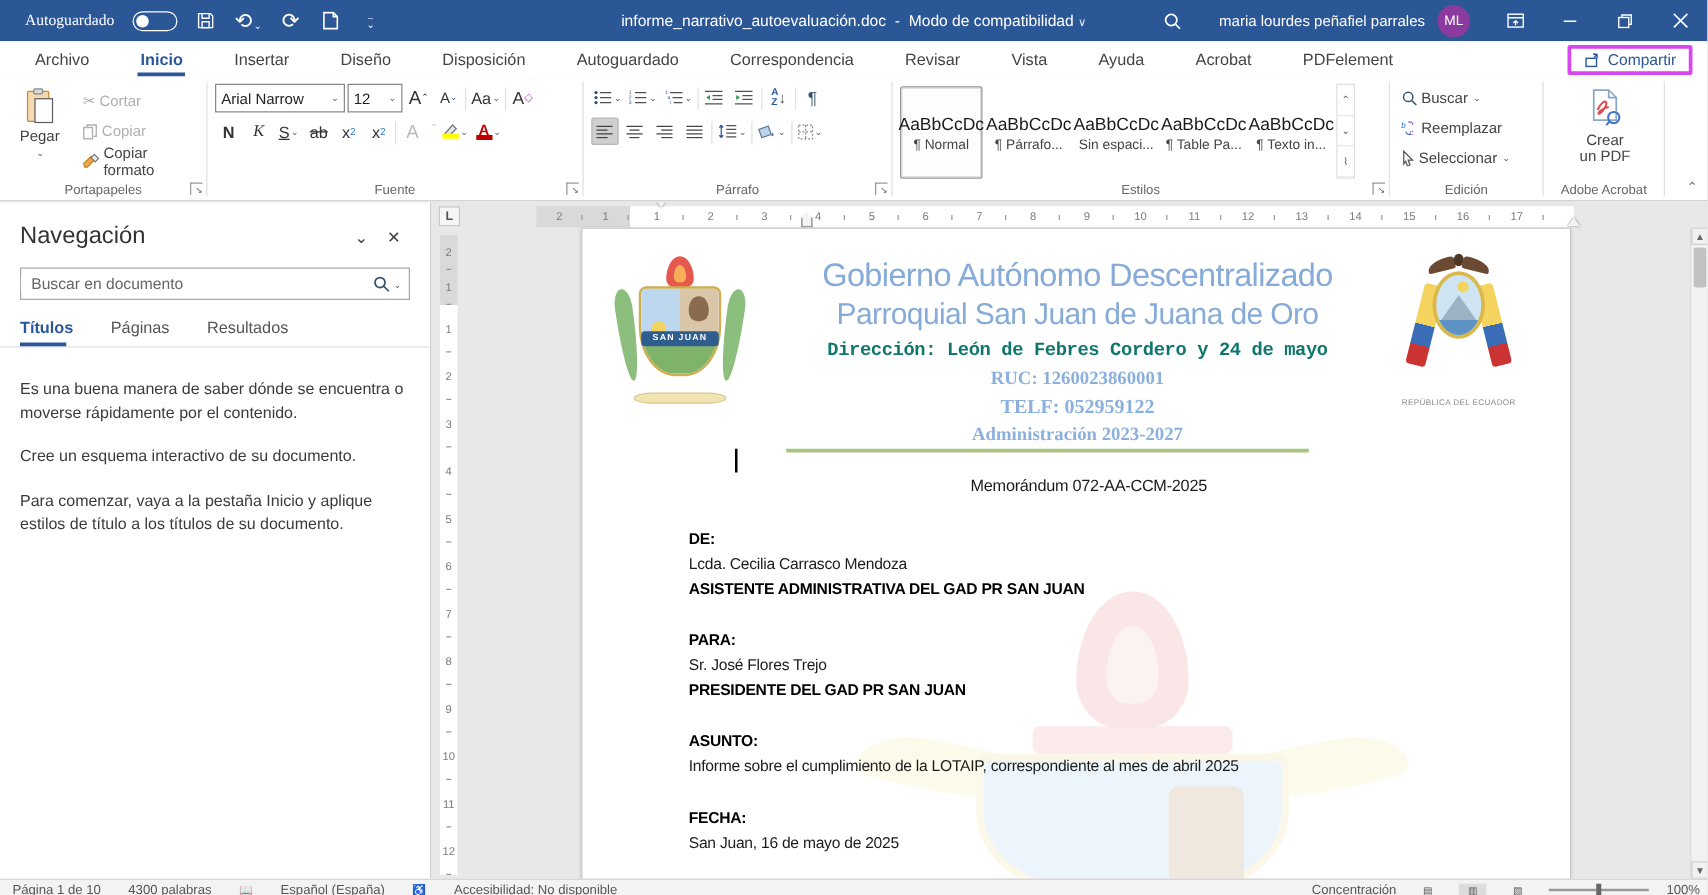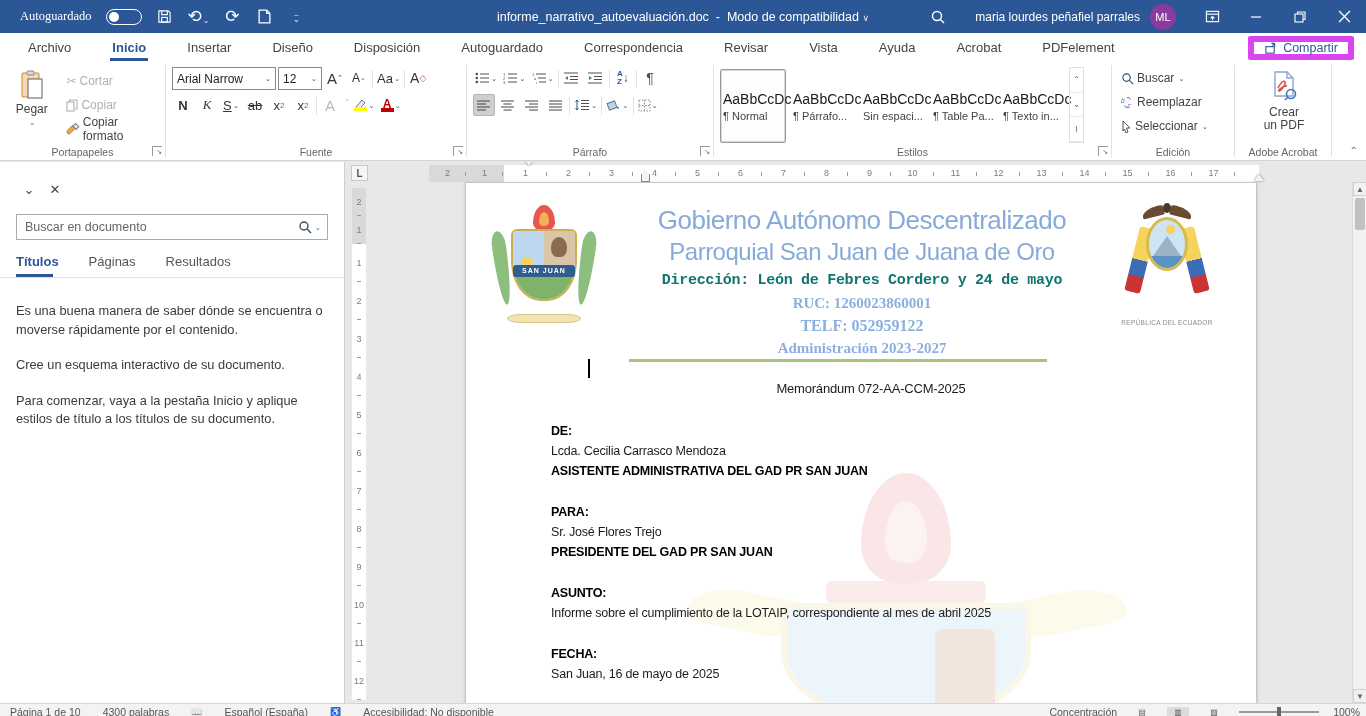--- a/index.html
+++ b/index.html
@@ -28,21 +28,21 @@
   .tb-search { width:44px; height:33px; display:flex; align-items:center; justify-content:center; position:absolute; left:916px; top:0;}
 
   
   .tabsrow { position:absolute; top:33px; left:0; right:0; height:29px; background:#fff;
     display:flex; align-items:center; }
   .tabs { display:flex; align-items:center; padding-left:14px; gap:13px; }
   .rtab { border:none; background:none; font-family:inherit; font-size:13px; color:#444;
     padding:0 14px; height:29px; cursor:pointer; position:relative; }
   .rtab.active { color:#2b579a; font-weight:bold; }
   .rtab.active::after { content:""; position:absolute; left:12px; right:12px; bottom:1px; height:3px; background:#2b579a; }
-  .share-btn { position:absolute; right:12px; top:3px; height:24px; border:6px solid #d946ef; background:#fff;
+  .share-btn { position:absolute; right:12px; top:3px; height:24px; border:3px solid #d946ef; background:#fff;
     color:#2b579a; font-family:inherit; font-size:12.5px; padding:0 10px; border-radius:2px;
     display:flex; align-items:center; gap:6px; cursor:pointer; }
 
   
   .ribbon { position:absolute; top:62px; left:0; right:0; height:99px; background:#fff;
     border-bottom:1px solid #d4d4d4; display:flex; }
   .rgroup { position:relative; padding:5px 4px 17px 6px; display:flex; }
   .rg-label { position:absolute; bottom:2px; left:0; right:0; text-align:center; font-size:10.5px; color:#666; }
   .dlg { position:absolute; bottom:4px; right:3px; width:10px; height:10px; border-left:1px solid #999;
     border-top:1px solid #999; font-size:7px; color:#666; display:flex; align-items:flex-end; justify-content:flex-end; cursor:pointer; }
@@ -58,21 +58,21 @@
   .chev8 { font-size:7.5px; color:#555; margin-left:1px; }
   .combo { border:1px solid #8a8a8a; background:#fff; height:23px; display:flex; align-items:center;
     justify-content:space-between; font-size:12px; color:#222; padding:0 4px; cursor:pointer; }
   .colorbar { display:block; width:13px; height:4px; margin-top:-2px; }
   .stack { display:flex; flex-direction:column; justify-content:center; }
   .frow { display:flex; gap:2px; height:27px; }
 
   
   .stylecards { display:flex; gap:4px; align-items:stretch; padding-top:2px; }
   .scard { width:66px; border:1px solid transparent; border-radius:2px; display:flex; flex-direction:column;
-    justify-content:center; gap:3px; cursor:pointer; padding:4px 2px; }
+    align-items:center; justify-content:center; gap:3px; cursor:pointer; padding:4px 2px; }
   .scard.active { border:1px solid #999; box-shadow:0 0 0 1px #d8d8d8 inset; background:#fdfdfd; }
   .scard .sample { font-size:14px; color:#1a1a1a; }
   .scard .sname { font-size:11px; color:#444; white-space:nowrap; }
   .stylescroll { width:15px; border:1px solid #e0e0e0; display:flex; flex-direction:column; margin-left:3px; }
   .stylescroll div { flex:1; display:flex; align-items:center; justify-content:center; font-size:8px; color:#555; border-bottom:1px solid #e8e8e8; cursor:pointer; }
   .collapse-chev { position:absolute; right:8px; bottom:4px; font-size:10px; color:#666; cursor:pointer; }
 
   
   .navpane { position:absolute; top:162px; left:0; width:345px; bottom:13px; background:#fff;
     border-right:1px solid #cfcfcf; }
@@ -596,20 +596,21 @@
         <span style="line-height:11px;">un PDF</span>
       </div>
       <div class="rg-label">Adobe Acrobat</div>
     </div>
     <div class="vsep"></div>
     <span class="collapse-chev">⌃</span>
   </div>
 
   <div class="navpane">
     <div class="np-head">
+      <span class="np-title">Navegación</span>
       <span class="np-ic">⌄</span>
       <span class="np-ic">✕</span>
     </div>
     <div class="np-search">
       <input type="text" placeholder="Buscar en documento" style="">
       <span class="mag">
         <svg width="14" height="14" viewBox="0 0 14 14" fill="none" stroke="#35536b" stroke-width="1.4">
           <circle cx="6" cy="6" r="4"></circle>
             <path d="M9 9l4 4"></path>
         </svg>

